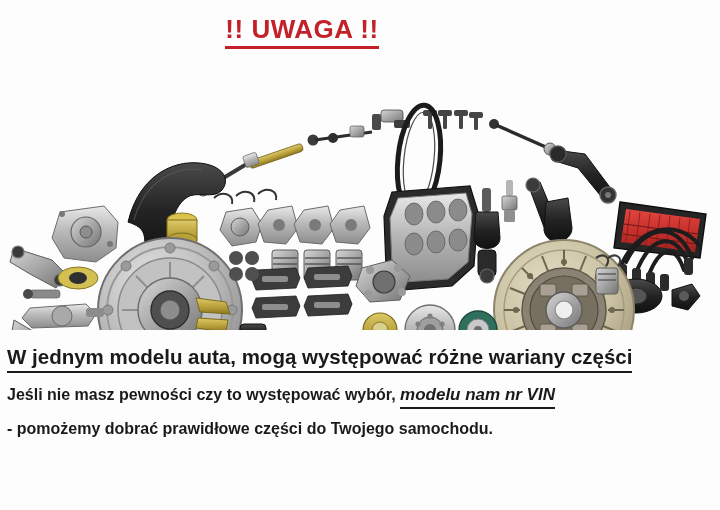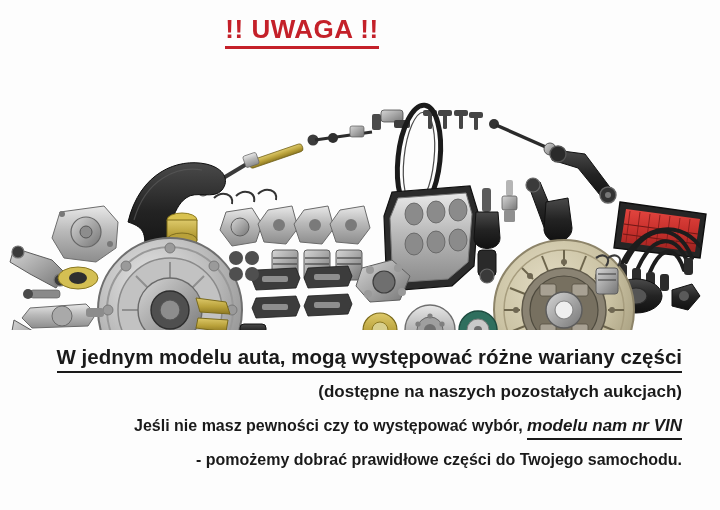--- a/index.html
+++ b/index.html
@@ -48,24 +48,24 @@
     left: 0;
     top: 62px;
     width: 720px;
     height: 268px;
   }
   .collage svg { display: block; }
 
   
   .textblock {
     position: absolute;
-    left: 14px;
+    left: 7px;
     top: 340px;
     width: 668px;
-    text-align: right;
+    text-align: left;
     color: #1a1a1a;
   }
   .line1 {
     font-size: 20.5px;
     font-weight: bold;
     line-height: 26px;
     margin-top: 4px;
     white-space: nowrap;
   }
   .line1 span.u {
@@ -528,21 +528,20 @@
         </g>
       </g>
 
     </svg>
   </div>
 
   <div class="textblock">
     <div class="line1">
       <span class="u">W jednym modelu auta, mogą występować różne wariany części</span>
     </div>
-    <div class="line2">(dostępne na naszych pozostałych aukcjach)</div>
     <div class="line3">
       <span>Jeśli nie masz pewności czy to występować wybór,</span>
       <span class="vin">modelu nam nr VIN</span>
     </div>
     <div class="line4">- pomożemy dobrać prawidłowe części do Twojego samochodu.</div>
   </div>
 
 </div>
 
 </body></html>

